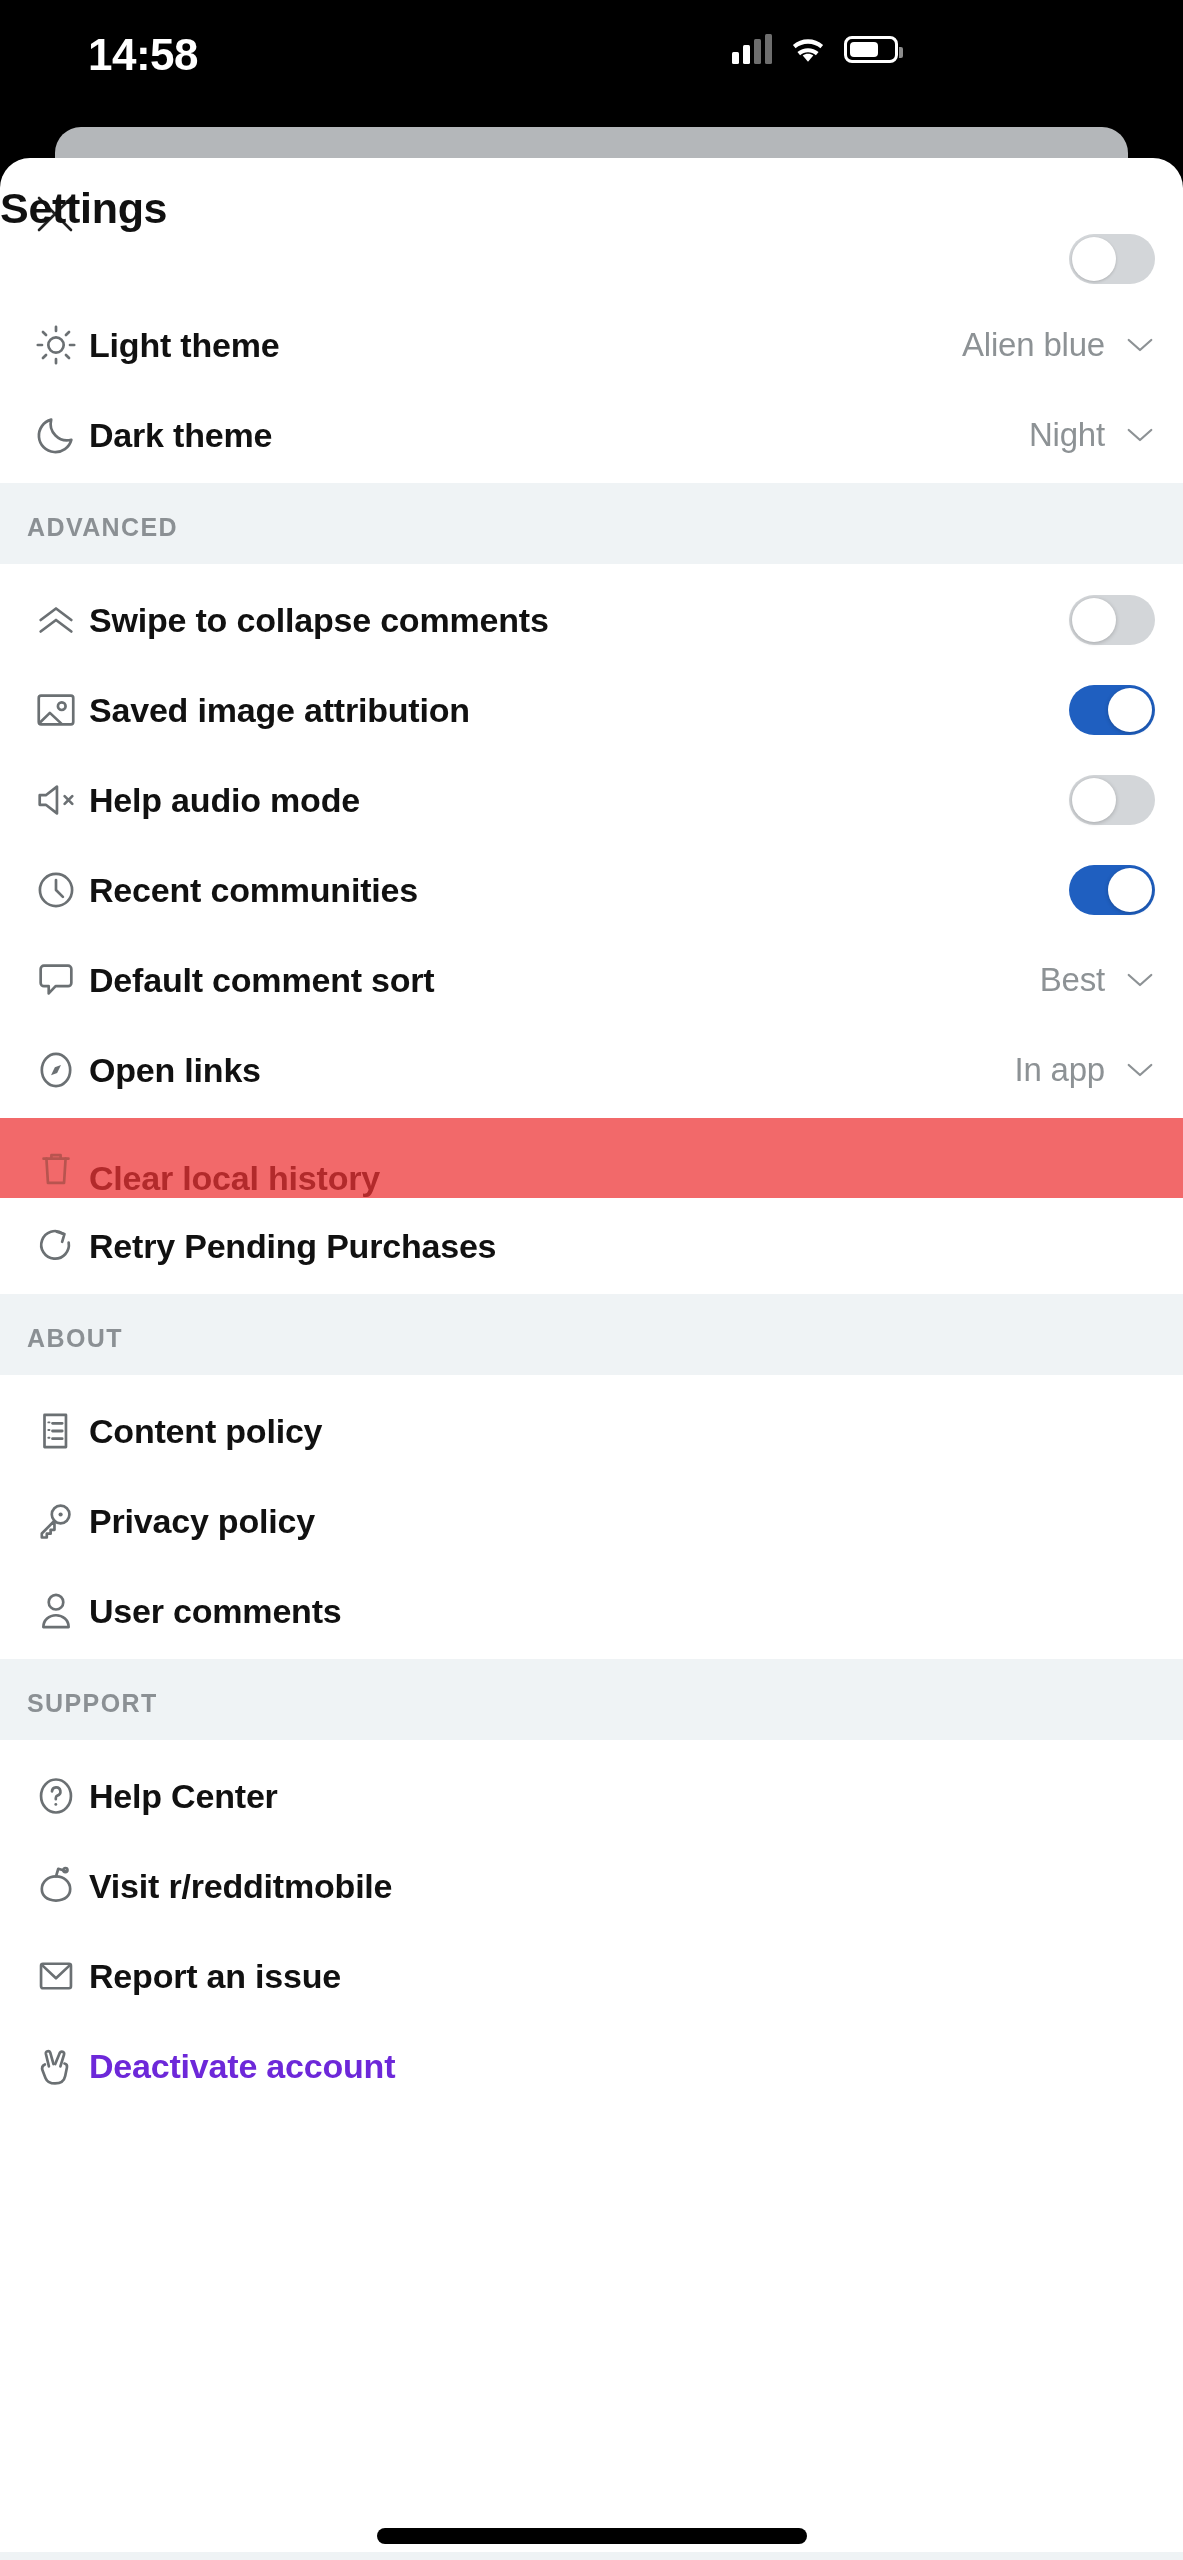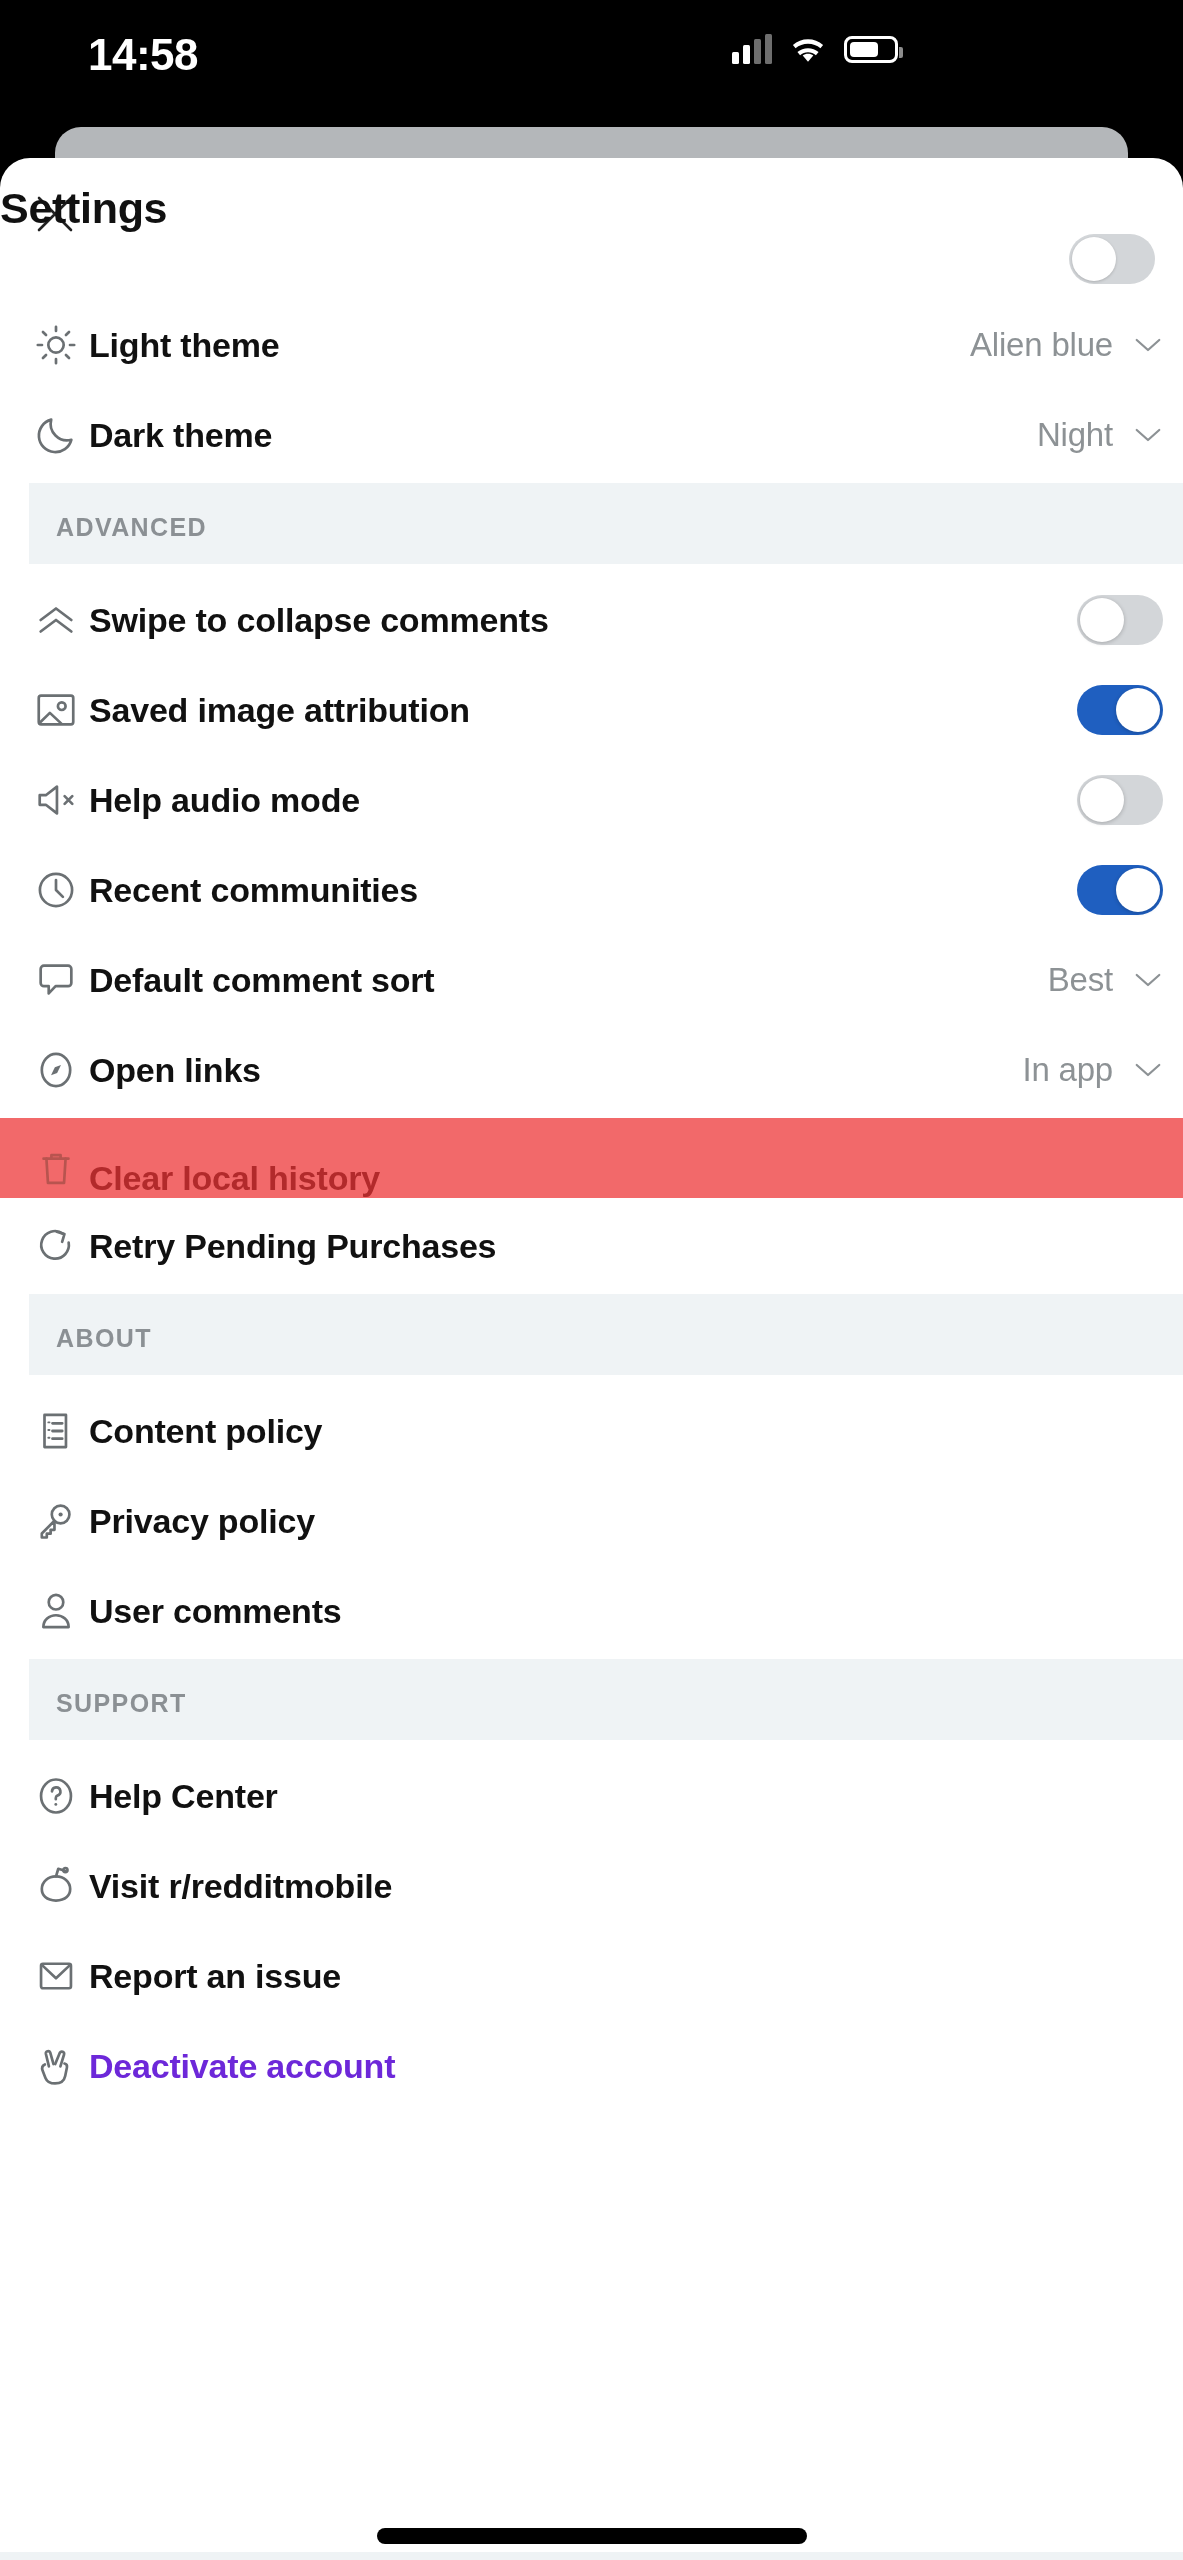--- a/index.html
+++ b/index.html
@@ -59,21 +59,21 @@
   .ghost-row { position:relative; height:45px; }
   .ghost-toggle {
     position:absolute; right:28px; top:-32px;
     width:86px; height:50px; border-radius:25px; background:#d3d6d9;
   }
   .ghost-toggle::after{ content:""; position:absolute; left:3px; top:3px; width:44px; height:44px; border-radius:50%; background:#fff; box-shadow:0 1px 3px rgba(0,0,0,.18); }
 
   
   .row {
     position:relative; height:68px; display:flex; align-items:center;
-    padding:0 20px 0 27px; background:#fff;
+    padding:0 28px 0 27px; background:#fff;
   }
   .row.destructive { background:#f2696a;align-items:flex-end; }
   .ico { width:58px; height:58px; flex:0 0 58px; display:flex; align-items:center; justify-content:center; }
   .ico svg { display:block; }
   .label {
     flex:1 1 auto; font-size:34px; font-weight:700; color:#111;
     letter-spacing:-0.2px; margin-left:4px; white-space:nowrap;
   }
   .label.red-dark { color:#b22a2b; font-weight:700; }
   .label.red { color:#6d28d9; font-weight:700; }
@@ -84,21 +84,21 @@
 
   .toggle { position:relative; width:86px; height:50px; border-radius:25px; background:#d3d6d9; flex:0 0 86px; cursor:pointer; }
   .toggle i { position:absolute; top:3px; left:3px; width:44px; height:44px; border-radius:50%; background:#fff; box-shadow:0 1px 4px rgba(0,0,0,.22); transition:none; }
   .toggle.on { background:#1f5fc0; }
   .toggle.on i { left:39px; }
 
   .spacer { height:22px; background:#fff; }
   .spacer.sm { height:14px; }
 
   .section-head {
-    background:#eff3f5; padding:30px 27px 22px 27px;margin-left:29px;
+    background:#eff3f5; padding:30px 27px 22px 27px;
   }
   .section-head span {
     font-size:25px; font-weight:700; color:#8b9094; letter-spacing:1.4px;
   }
 
   
   .home-ind {
     position:absolute; left:50%; transform:translateX(-50%);
     bottom:16px; width:430px; height:16px; background:#000; border-radius:8px;
   }

